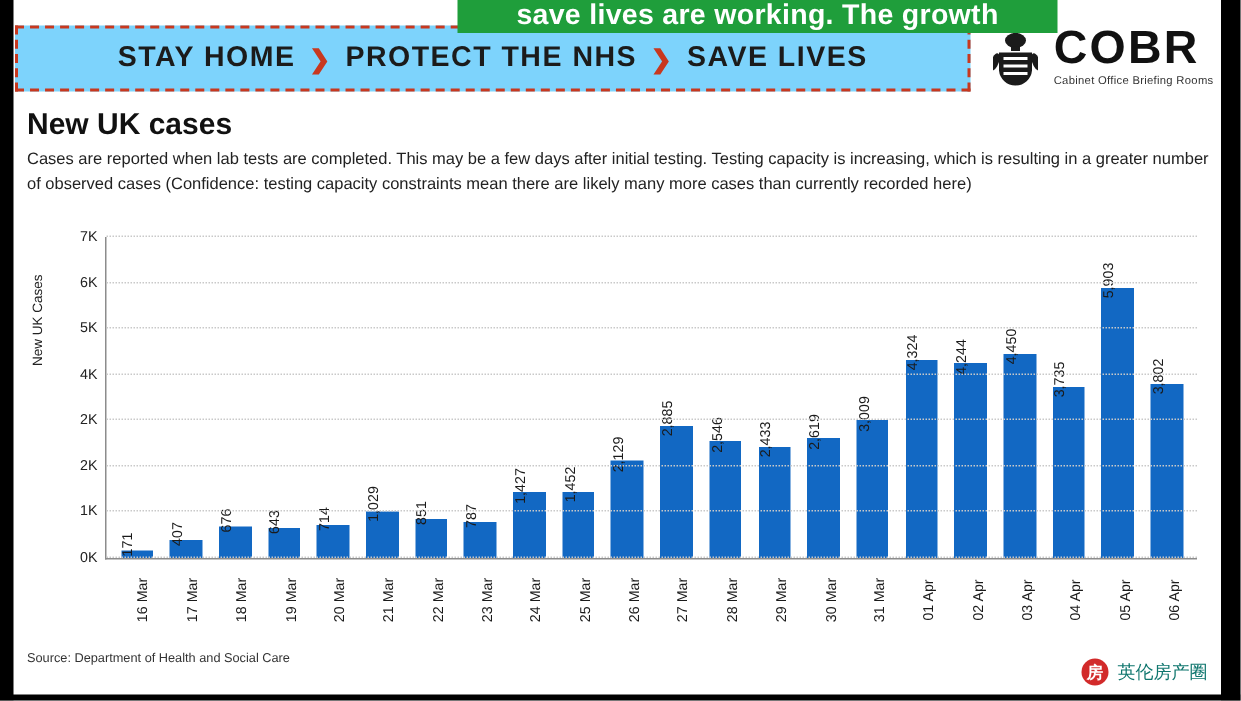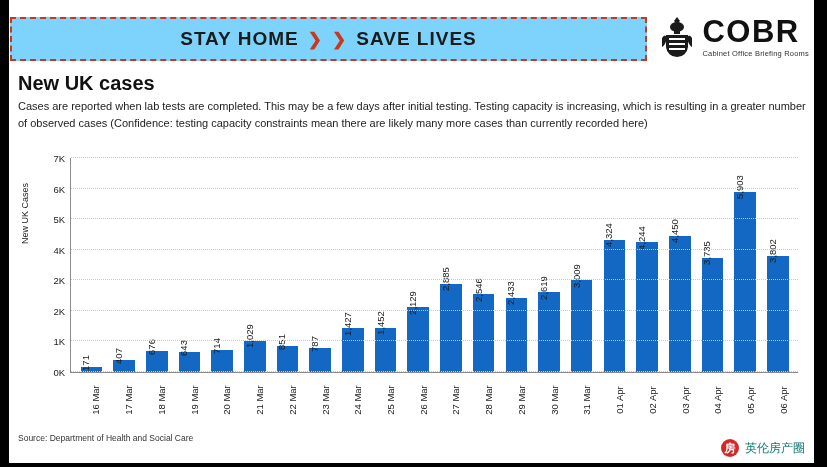--- a/index.html
+++ b/index.html
@@ -277,26 +277,28 @@
 </style>
 </head>
 <body>
 
 <div id="stage">
 
   <div class="strip-left"></div>
   <div class="strip-right"></div>
   <div class="strip-bottom"></div>
 
+  <div class="caption-bar">save lives are working. The growth</div>
 
   <div class="banner-row">
     <div class="banner-yellow">
       <div class="banner-text">
         <span>STAY HOME</span>
         <span class="banner-arrow">❯</span>
+        <span>PROTECT THE NHS</span>
         <span class="banner-arrow">❯</span>
         <span>SAVE LIVES</span>
       </div>
     </div>
 
     <div class="cobr">
       <svg class="crest" viewBox="0 0 34 42">
         <g fill="#1b1b1b">
           <path d="M17 1 l3 4 -3 3 -3 -3 z"></path>
           <ellipse cx="17" cy="11" rx="7" ry="5"></ellipse>

